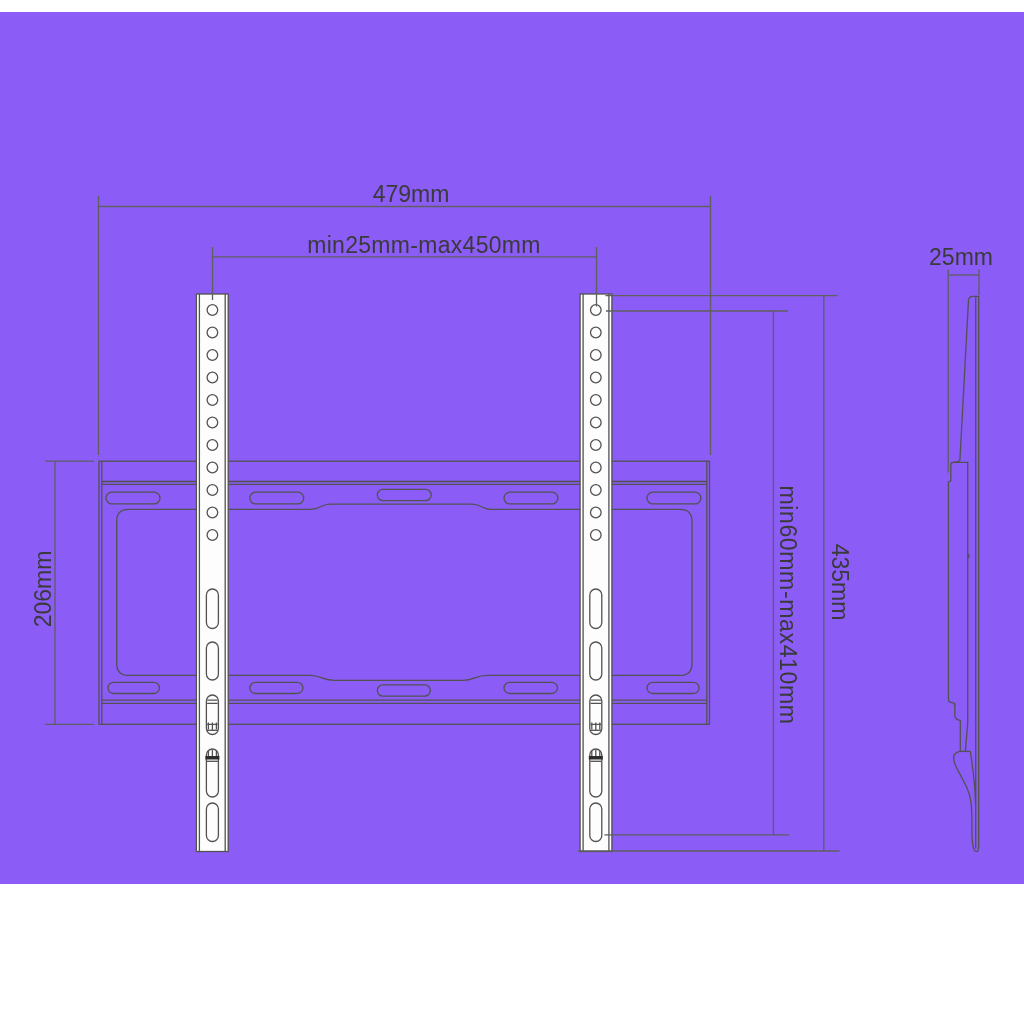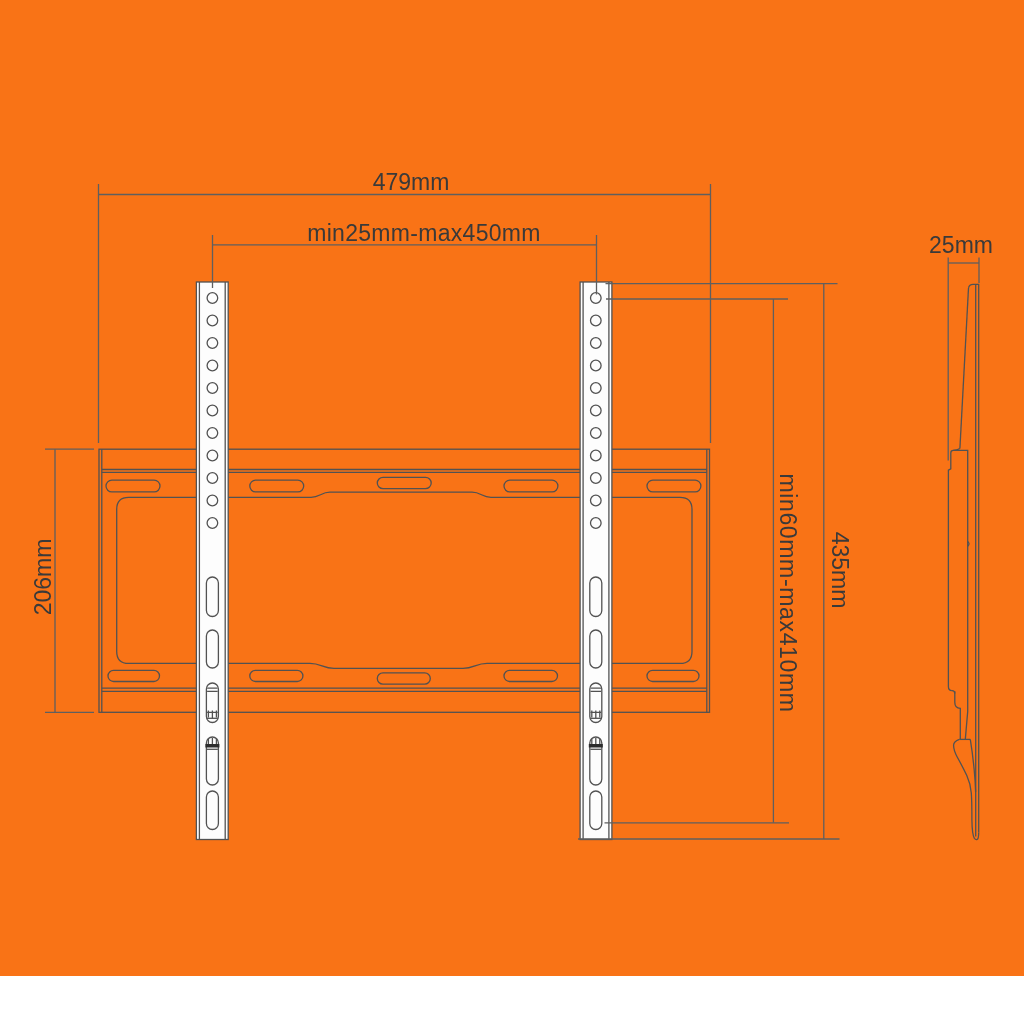--- a/index.html
+++ b/index.html
@@ -1,16 +1,16 @@
 <!DOCTYPE html>
 <html><head>
 <meta charset="utf-8">
 <style>
   html,body{margin:0;padding:0;background:#ffffff;}
-  .wrap{width:1024px;height:976px;position:relative;background:#f97316;}
+  .wrap{width:1024px;height:872px;position:relative;background:#8b5cf6;margin-top:12px;}
   text{font-family:"Liberation Sans", sans-serif;fill:#3a3a3a;}
 </style>
 </head>
 <body>
 <div class="wrap">
 <svg width="1024" height="1024" viewBox="0 0 1024 1024">
   <defs>
     <clipPath id="holeclip">
       <circle cx="212.4" cy="455.5" r="4.6"></circle>
       <circle cx="212.4" cy="478" r="4.6"></circle>

